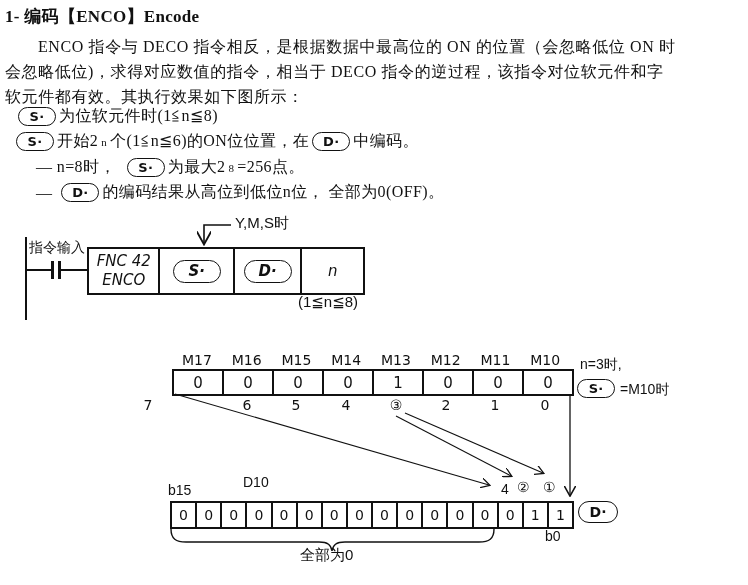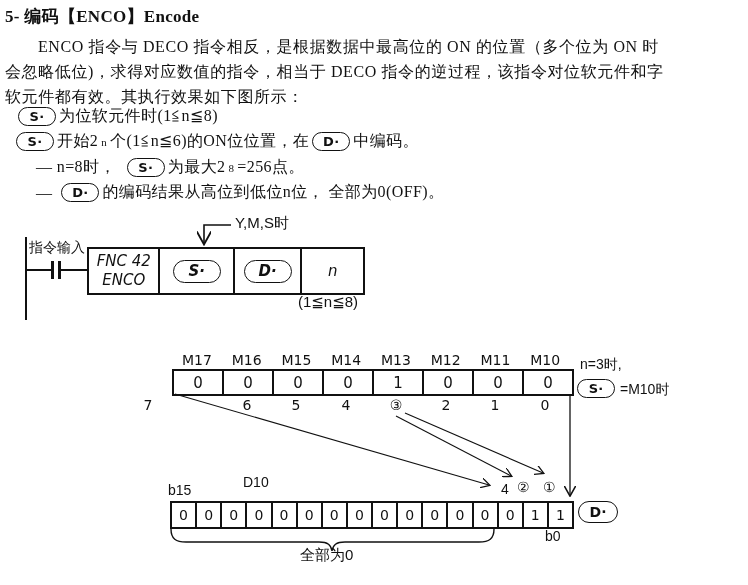--- a/index.html
+++ b/index.html
@@ -39,23 +39,23 @@
   .hdr-row span{flex:1;text-align:center;font-family:"DejaVu Sans","Liberation Sans",sans-serif;font-size:14px;}
   .pos{width:50px;text-align:center;font-family:"DejaVu Sans","Liberation Sans",sans-serif;font-size:14px;}
   .dlabel{font-family:Liberation Sans, sans-serif;font-size:14px;white-space:nowrap;}
   .overlay{position:absolute;left:0;top:0;pointer-events:none;}
 </style>
 </head>
 <body>
 
 <div class="page">
 
-  <div class="abs title" style="left:5px;top:5px;">5- 编码【ENCO】Encode</div>
+  <div class="abs title" style="left:5px;top:5px;">1- 编码【ENCO】Encode</div>
 
-  <div class="abs pline" style="left:38px;top:37px;">ENCO 指令与 DECO 指令相反，是根据数据中最高位的 ON 的位置（多个位为 ON 时</div>
+  <div class="abs pline" style="left:38px;top:37px;">ENCO 指令与 DECO 指令相反，是根据数据中最高位的 ON 的位置（会忽略低位 ON 时</div>
   <div class="abs pline" style="left:5px;top:62px;">会忽略低位)，求得对应数值的指令，相当于 DECO 指令的逆过程，该指令对位软元件和字</div>
   <div class="abs pline" style="left:5px;top:87px;">软元件都有效。其执行效果如下图所示：</div>
 
   <div class="abs brow" style="left:18px;top:106px;">
     <span class="oval">S·</span>
     <span>为位软元件时(1≦n≦8)</span>
   </div>
 
   <div class="abs brow" style="left:16px;top:131px;">
     <span class="oval">S·</span>

